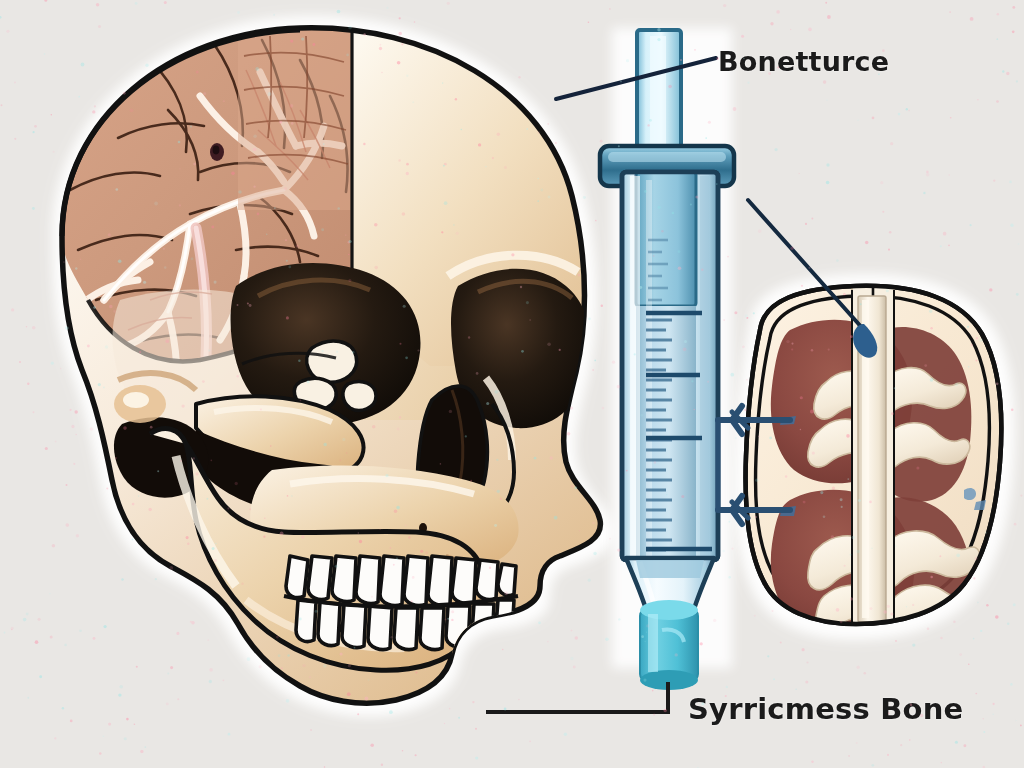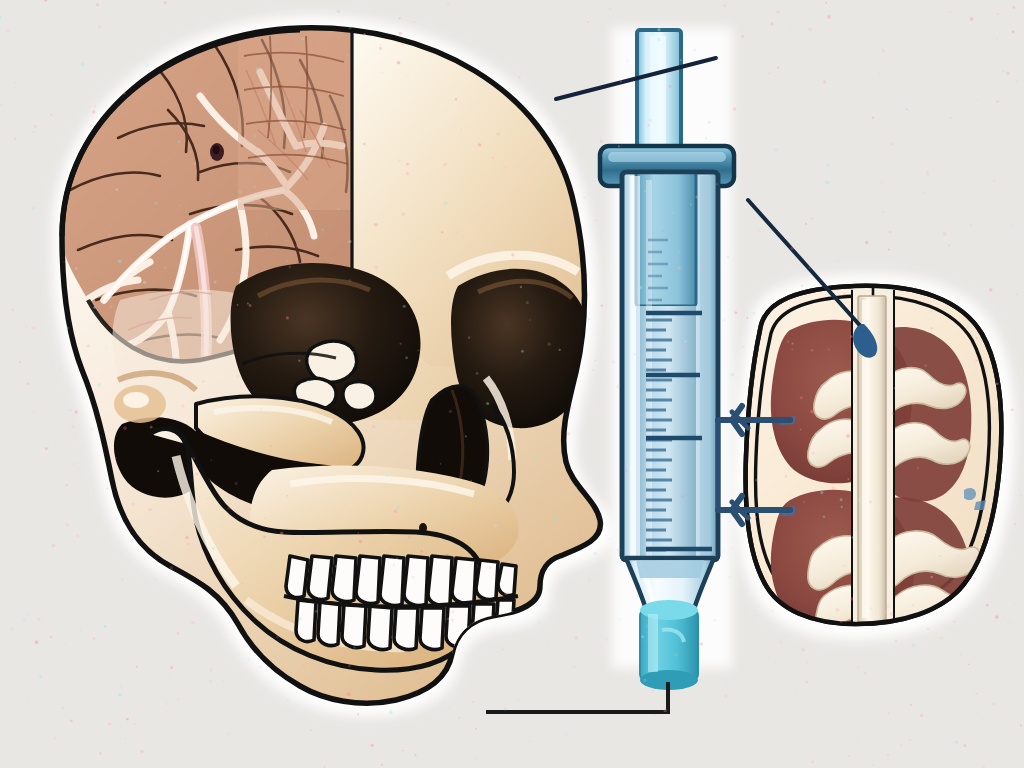--- a/index.html
+++ b/index.html
@@ -591,21 +591,23 @@
         <path d="M742,496 L732,510 L742,524" fill="none" stroke="#2a4f72" stroke-width="6" stroke-linecap="round" stroke-linejoin="round"></path>
         <line x1="732" y1="502" x2="748" y2="518" stroke="#2a4f72" stroke-width="5" stroke-linecap="round"></line>
       </g>
 
       <line x1="718" y1="420" x2="718" y2="510" stroke="#2a4f72" stroke-width="5"></line>
 
       <polyline points="668,682 668,712 486,712" fill="none" stroke="#1a1a1a" stroke-width="4" stroke-linejoin="miter"></polyline>
     </g>
   </svg>
 
-
+  <div class="label" id="label-top">Bonetturce</div>
+
+  <div class="label" id="label-bottom">Syrricmess Bone</div>
 
   <svg id="speckles" viewBox="0 0 1024 768">
       <circle cx="714.7" cy="620.4" r="1.72" fill="#ffb0c4" opacity="0.28"></circle>
       <circle cx="188.3" cy="543.8" r="1.27" fill="#ff9fb6" opacity="0.53"></circle>
       <circle cx="589.2" cy="580.2" r="1.60" fill="#8fe6e6" opacity="0.30"></circle>
       <circle cx="4.5" cy="632.6" r="1.07" fill="#b6f0f0" opacity="0.49"></circle>
       <circle cx="64.0" cy="262.1" r="0.79" fill="#ffb0c4" opacity="0.37"></circle>
       <circle cx="801.3" cy="397.8" r="1.56" fill="#ff7f9e" opacity="0.57"></circle>
       <circle cx="51.3" cy="114.7" r="0.73" fill="#ff7f9e" opacity="0.73"></circle>
       <circle cx="1014.2" cy="604.7" r="1.54" fill="#b6f0f0" opacity="0.55"></circle>

